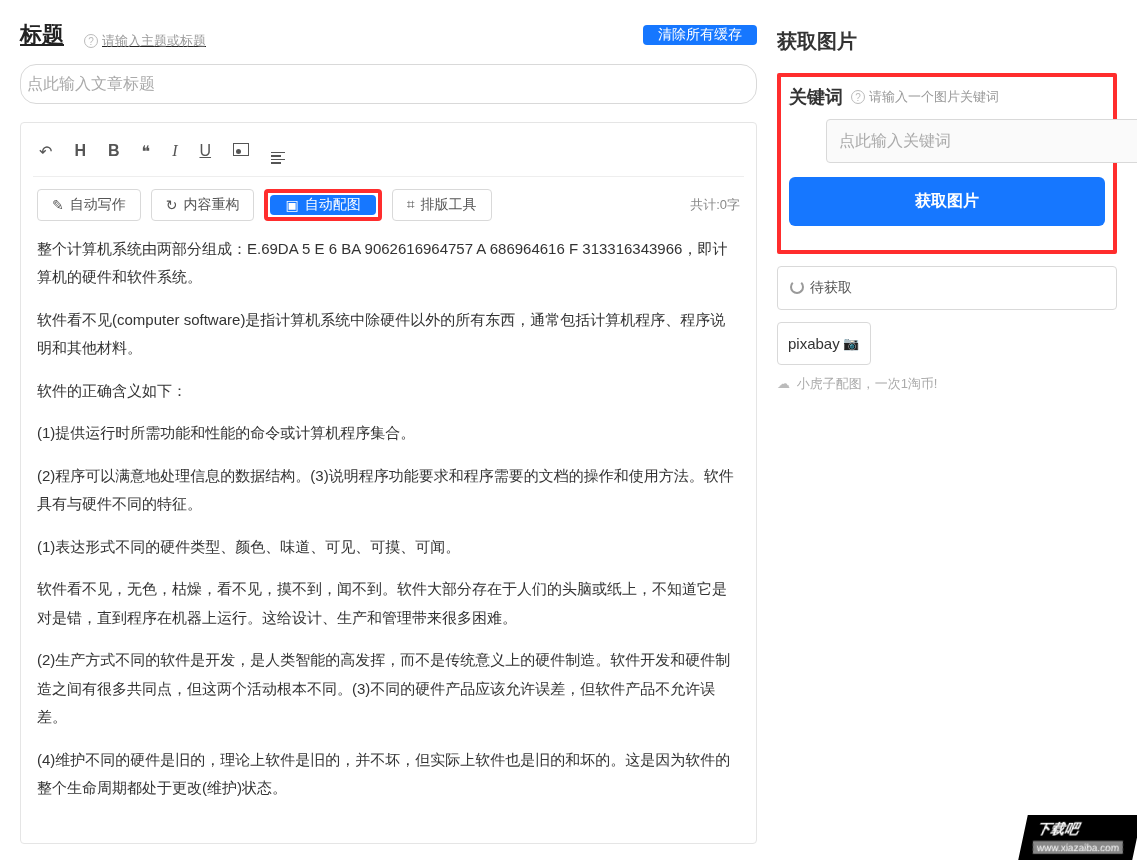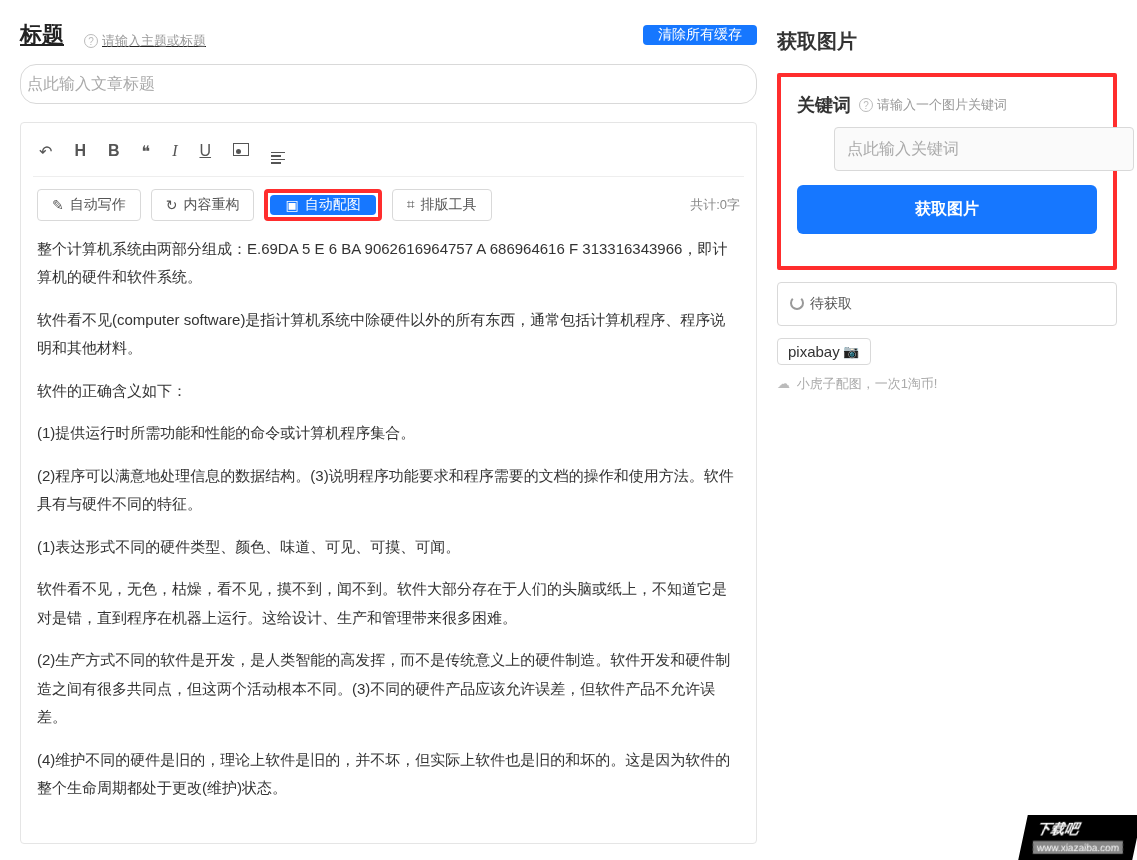--- a/index.html
+++ b/index.html
@@ -32,26 +32,26 @@
 
 .highlight-box { border:4px solid #ff2d2d; border-radius:4px; padding:2px; display:inline-block; }
 
 .right-title { font-size:20px; font-weight:700; margin:8px 0 18px; }
 .keyword-row { display:flex; align-items:center; gap:8px; margin-bottom:10px; }
 .keyword-label { font-size:18px; font-weight:700; }
 .keyword-input { width:100%; padding:12px 12px; border:1px solid #d9d9d9; border-radius:4px; font-size:16px; margin-bottom:14px; background:#fafafa;margin-left:37px; }
 .keyword-input::placeholder { color:#aaa; }
 .big-blue-btn { width:100%; background:#1677ff; color:#fff; border:none; border-radius:6px; padding:14px 0; font-size:16px; font-weight:600; cursor:pointer; margin-bottom:16px; }
 
-.right-highlight { border:4px solid #ff2d2d; padding:16px; border-radius:2px; margin-bottom:12px; }
+.right-highlight { border:4px solid #ff2d2d; padding:8px; border-radius:2px; margin-bottom:12px; }
 
 .pending-box { border:1px solid #d9d9d9; border-radius:4px; padding:12px; margin-bottom:12px; color:#555; }
 .pending-box .spinner { display:inline-block; width:14px; height:14px; border:2px solid #999; border-top-color:transparent; border-radius:50%; margin-right:6px; vertical-align:-2px; }
 
-.pixabay-badge { border:1px solid #d9d9d9; border-radius:4px; padding:4px 10px; display:inline-flex; align-items:center; gap:4px; font-size:15px; margin-bottom:10px; }
+.pixabay-badge { border:1px solid #d9d9d9; border-radius:4px; padding:12px 10px; display:inline-flex; align-items:center; gap:4px; font-size:15px; margin-bottom:10px; }
 .pixabay-badge .cam { font-size:13px; }
 
 .credit-line { color:#333; font-size:14px; margin-bottom:10px; }
 .credit-line a { color:#1677ff; text-decoration:underline; }
 
 .footer-hint { color:#aaa; font-size:13px; }
 .cloud-icon { display:inline-block; width:16px; color:#bbb; }
 
 .watermark { position:fixed; right:0; bottom:0; background:#000; color:#fff; padding:6px 12px; font-weight:700; font-style:italic; transform:skewX(-12deg); border-left:4px solid #fff; }
 .watermark .url { font-size:10px; font-weight:400; font-style:normal; display:block; text-align:center; background:#888; padding:1px 4px; margin-top:2px; transform:skewX(12deg); }

